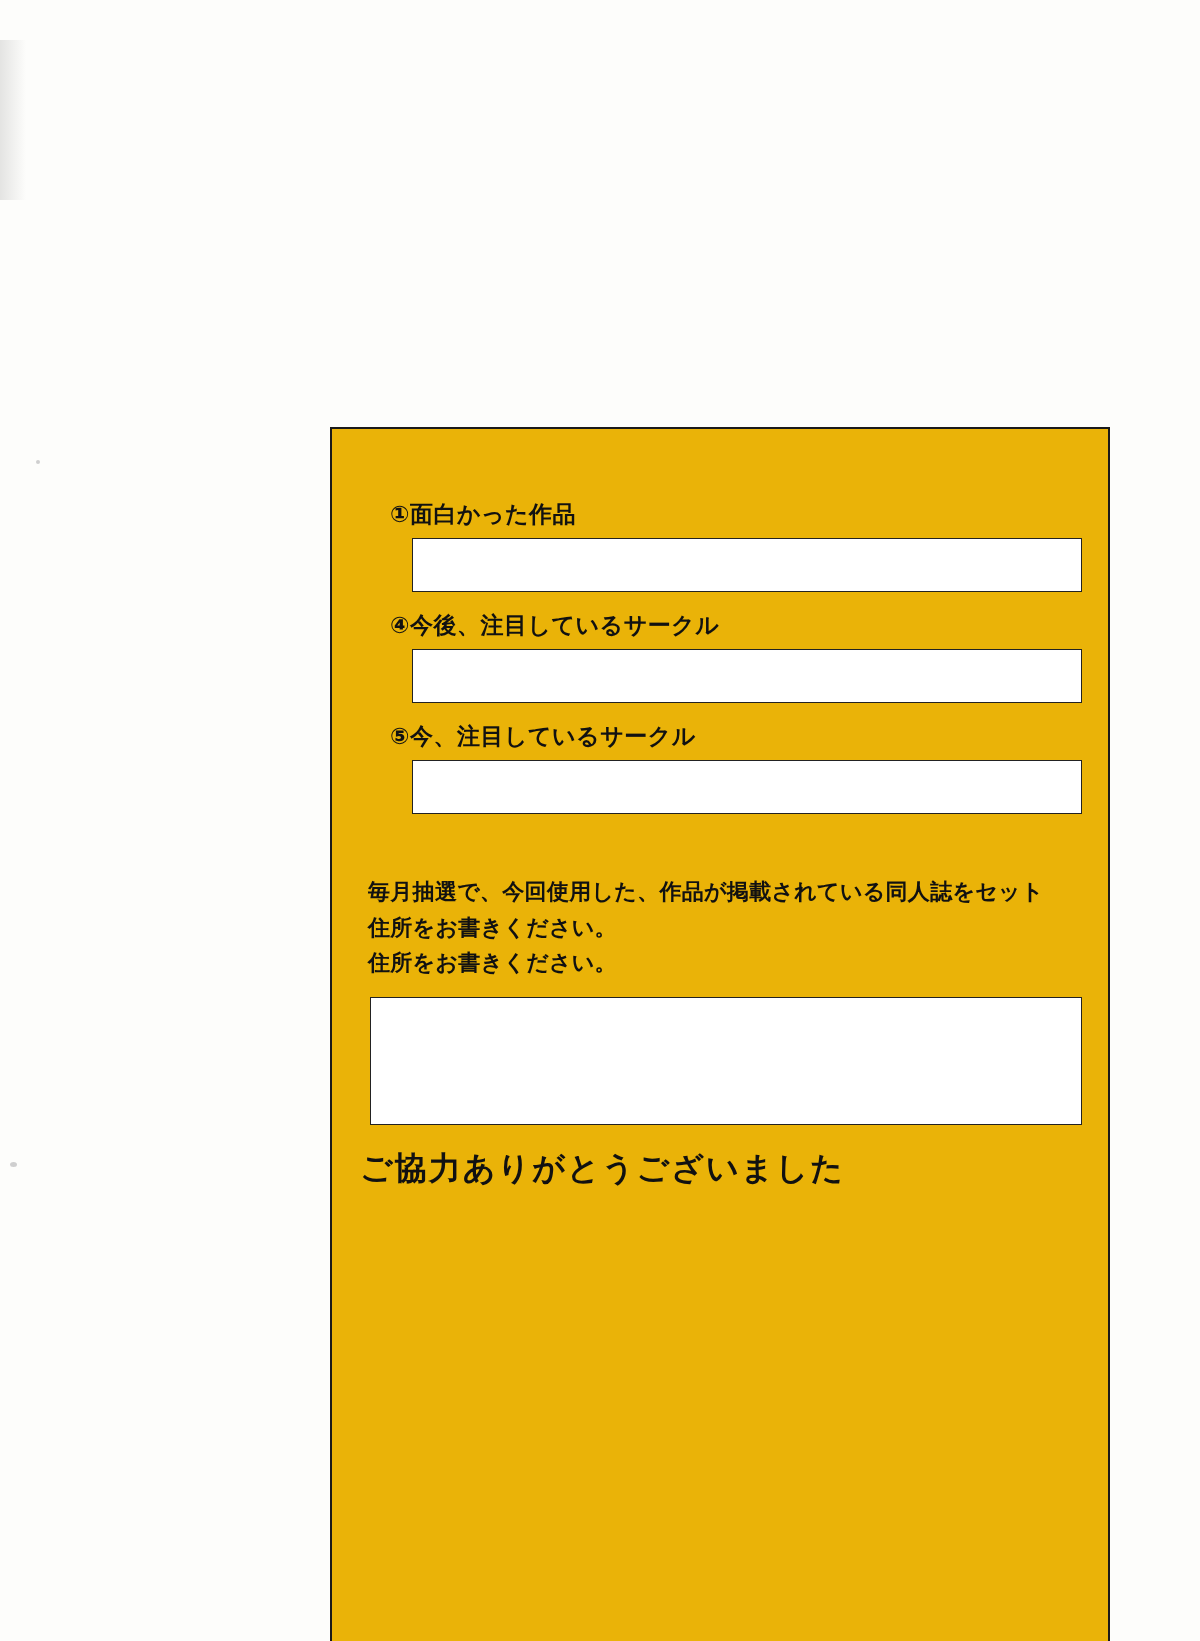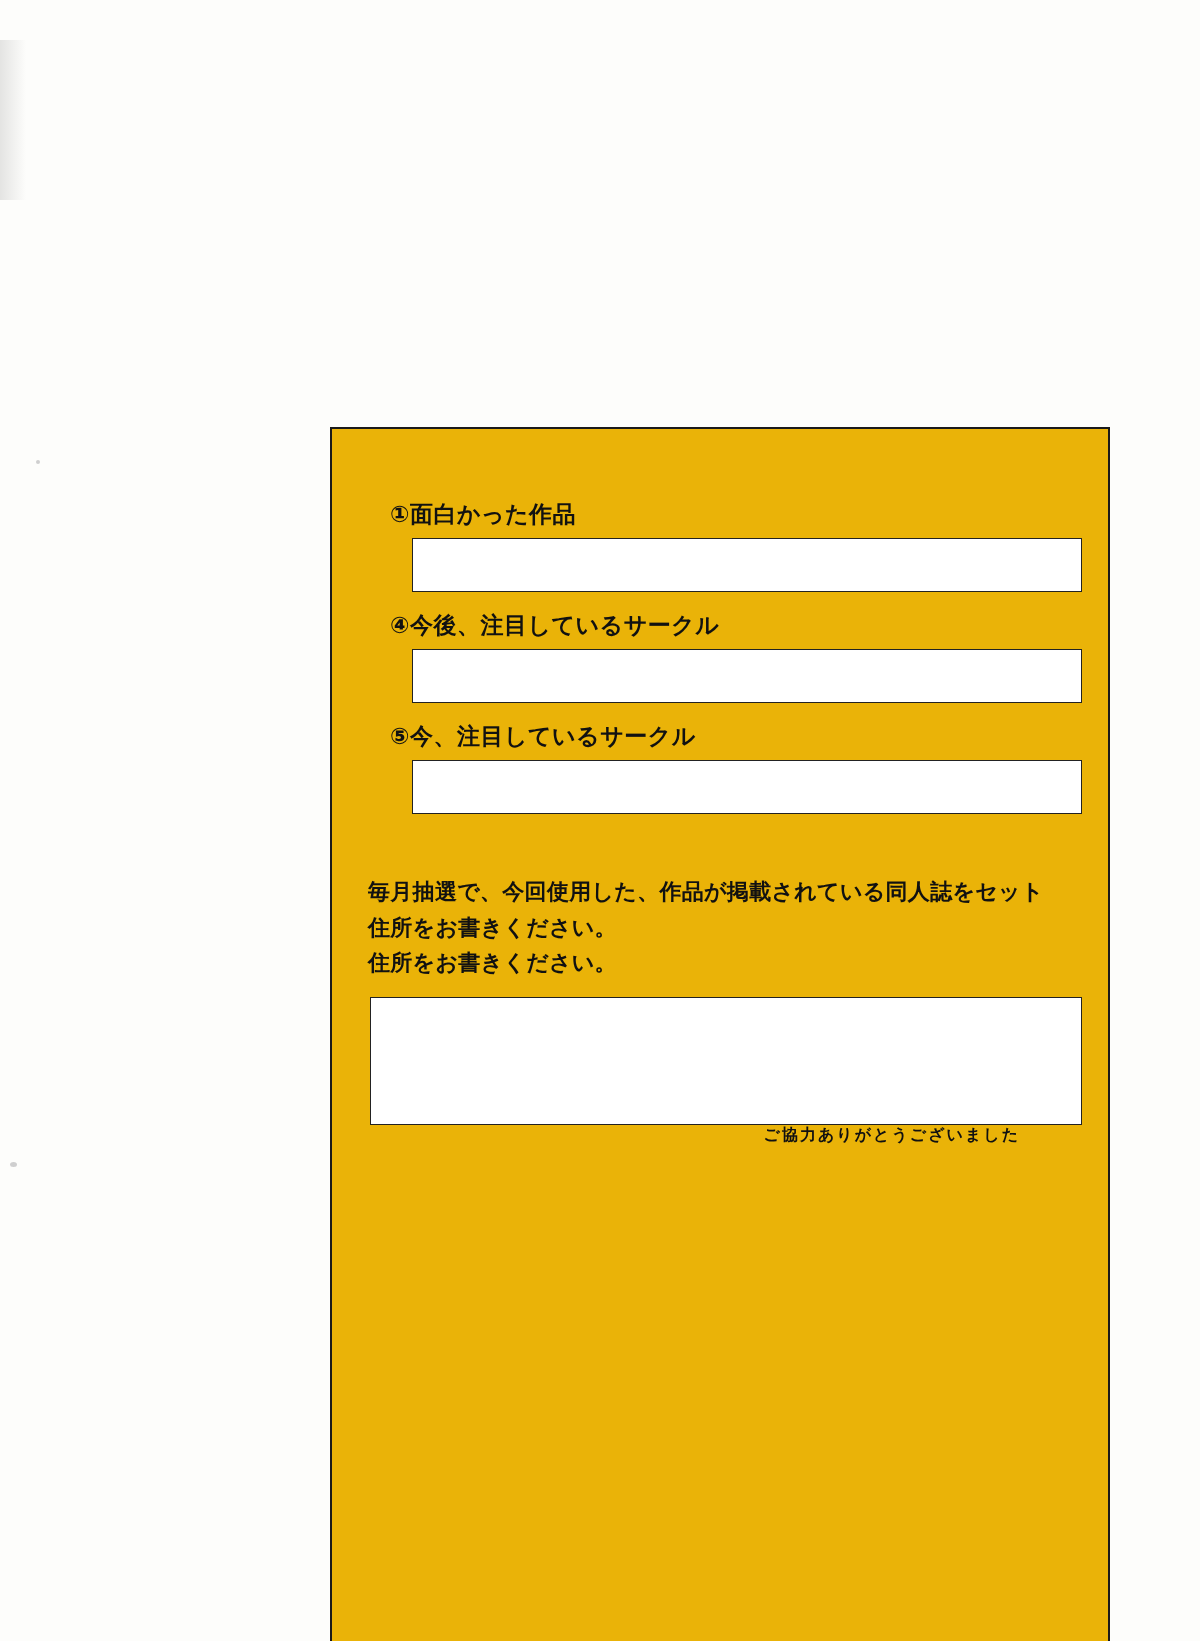--- a/index.html
+++ b/index.html
@@ -86,22 +86,23 @@
     margin-top: 16px;
     margin-left: 10px;
     width: 712px;
     height: 128px;
     border: 1.5px solid #222222;
     box-sizing: border-box;
     background: #ffffff;
   }
 
   .thanks {
-    text-align: right;
-    font-size: 16px;
+    margin-top: 22px;
+    text-align: left;
+    font-size: 32px;
     letter-spacing: 2px;
     color: #111111;
     padding-right: 60px;
   }
 
   
   .speck {
     position: absolute;
     background: #cfcfcf;
     border-radius: 50%;

